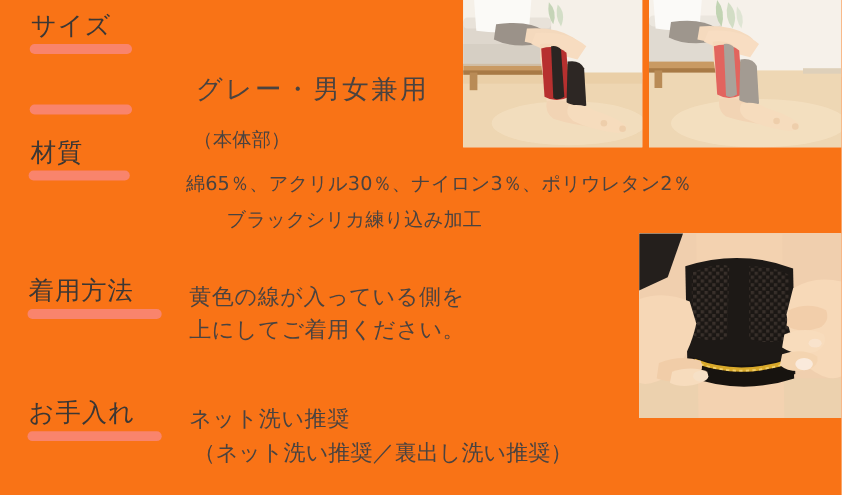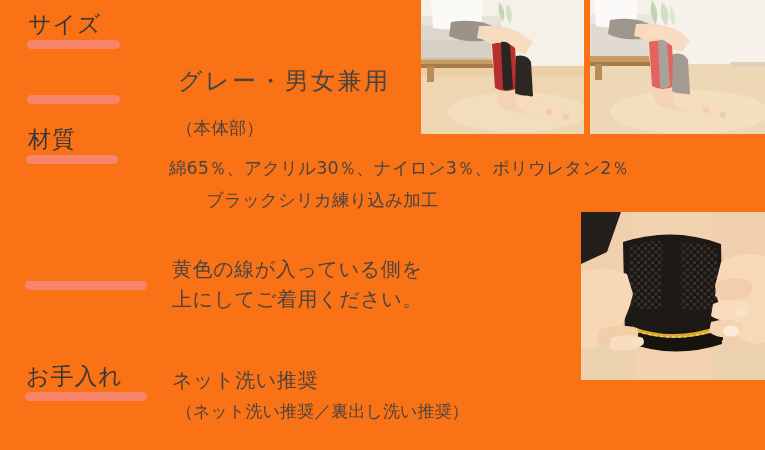--- a/index.html
+++ b/index.html
@@ -44,21 +44,21 @@
   .spec-value {
     position: absolute;
     color: #4a4340;
     white-space: nowrap;
     line-height: 1.38;
     letter-spacing: 0.02em;
   }
   .v-lg { font-size: 24px; letter-spacing: 0.10em; }
   .v-md { font-size: 20px; letter-spacing: 0.03em; }
   .v-sm { font-size: 17.5px; letter-spacing: 0.005em; }
-  .v-xs { font-size: 17px; letter-spacing: 0.005em; }
+  .v-xs { font-size: 20px; letter-spacing: 0.005em; font-family: Liberation Mono, monospace; }
 
   
   .photo {
     position: absolute;
     overflow: hidden;
     background: #f3e7d8;
   }
   .photo svg { display: block; }
 </style>
 </head>
@@ -71,20 +71,21 @@
 
   <div class="spec-underline" style="left:27px; top:95px; width:93px;"></div>
   <div class="spec-value v-lg" style="left:178px; top:65px;">グレー・男女兼用</div>
 
   <div class="spec-label" style="left:28px; top:128px;">材質</div>
   <div class="spec-underline" style="left:26px; top:155px; width:92px;"></div>
   <div class="spec-value v-sm" style="left:176px; top:116px;">（本体部）</div>
   <div class="spec-value v-sm" style="left:169px; top:156px;">綿65％、アクリル30％、ナイロン3％、ポリウレタン2％</div>
   <div class="spec-value v-sm" style="left:169px; top:188px;margin-left:37px;">ブラックシリカ練り込み加工</div>
 
+  <div class="spec-label" style="left:26px; top:254px;">着用方法</div>
   <div class="spec-underline" style="left:25px; top:281px; width:122px;"></div>
   <div class="spec-value v-md" style="left:172px; top:256px;">黄色の線が入っている側を</div>
   <div class="spec-value v-md" style="left:172px; top:286px;">上にしてご着用ください。</div>
 
   <div class="spec-label" style="left:26px; top:365px;">お手入れ</div>
   <div class="spec-underline" style="left:25px; top:392px; width:122px;"></div>
   <div class="spec-value v-md" style="left:172px; top:367px;">ネット洗い推奨</div>
   <div class="spec-value v-xs" style="left:176px; top:400px;">（ネット洗い推奨／裏出し洗い推奨）</div>
 
   <div class="photo" style="left:421px; top:0px; width:163px; height:134px;">

